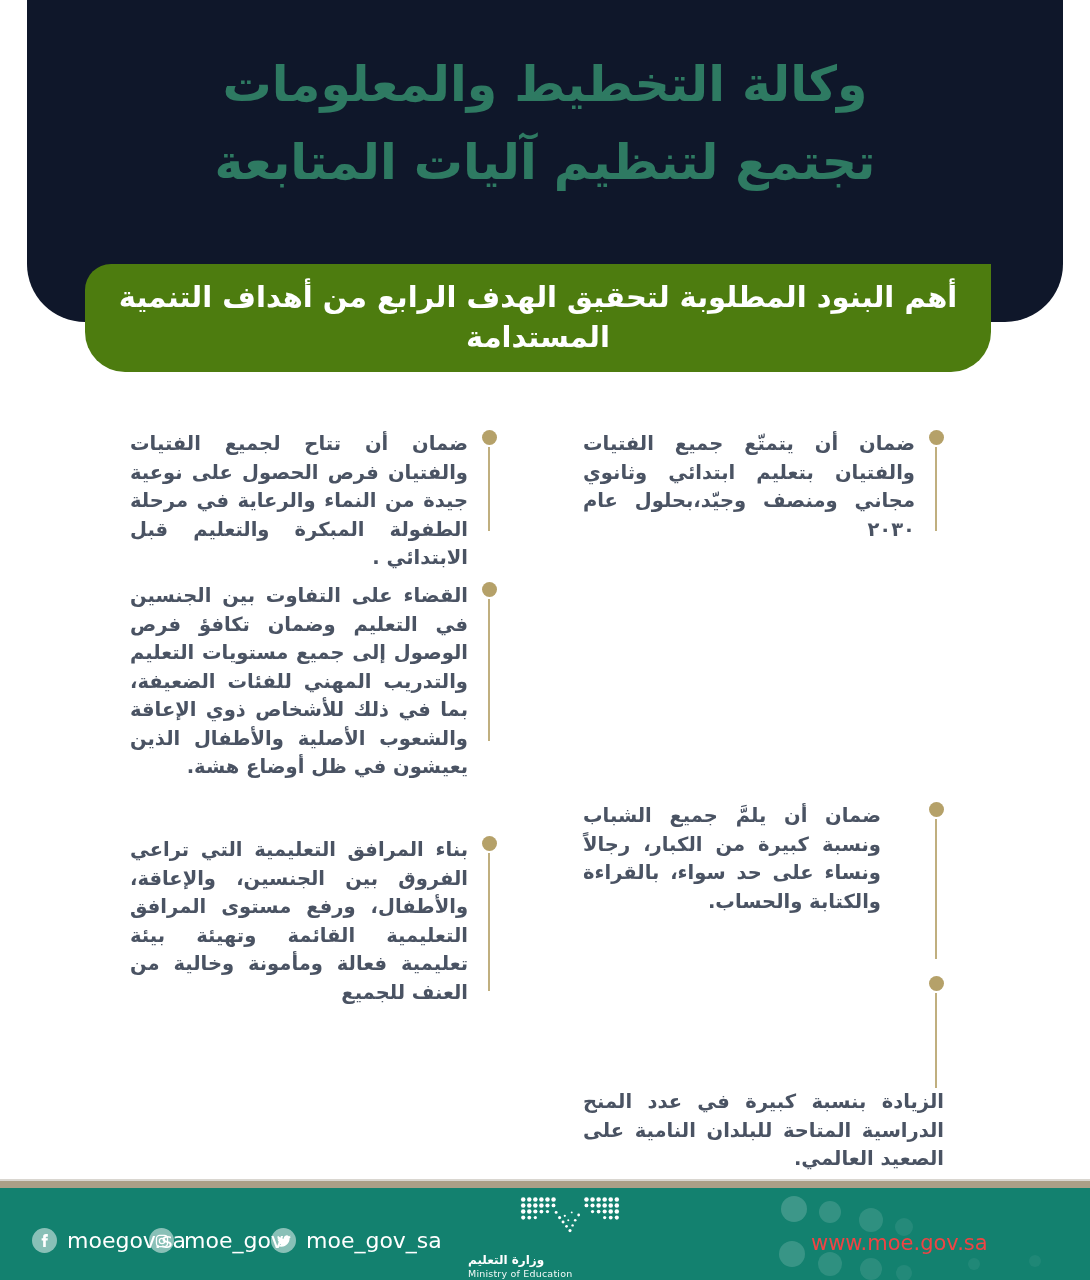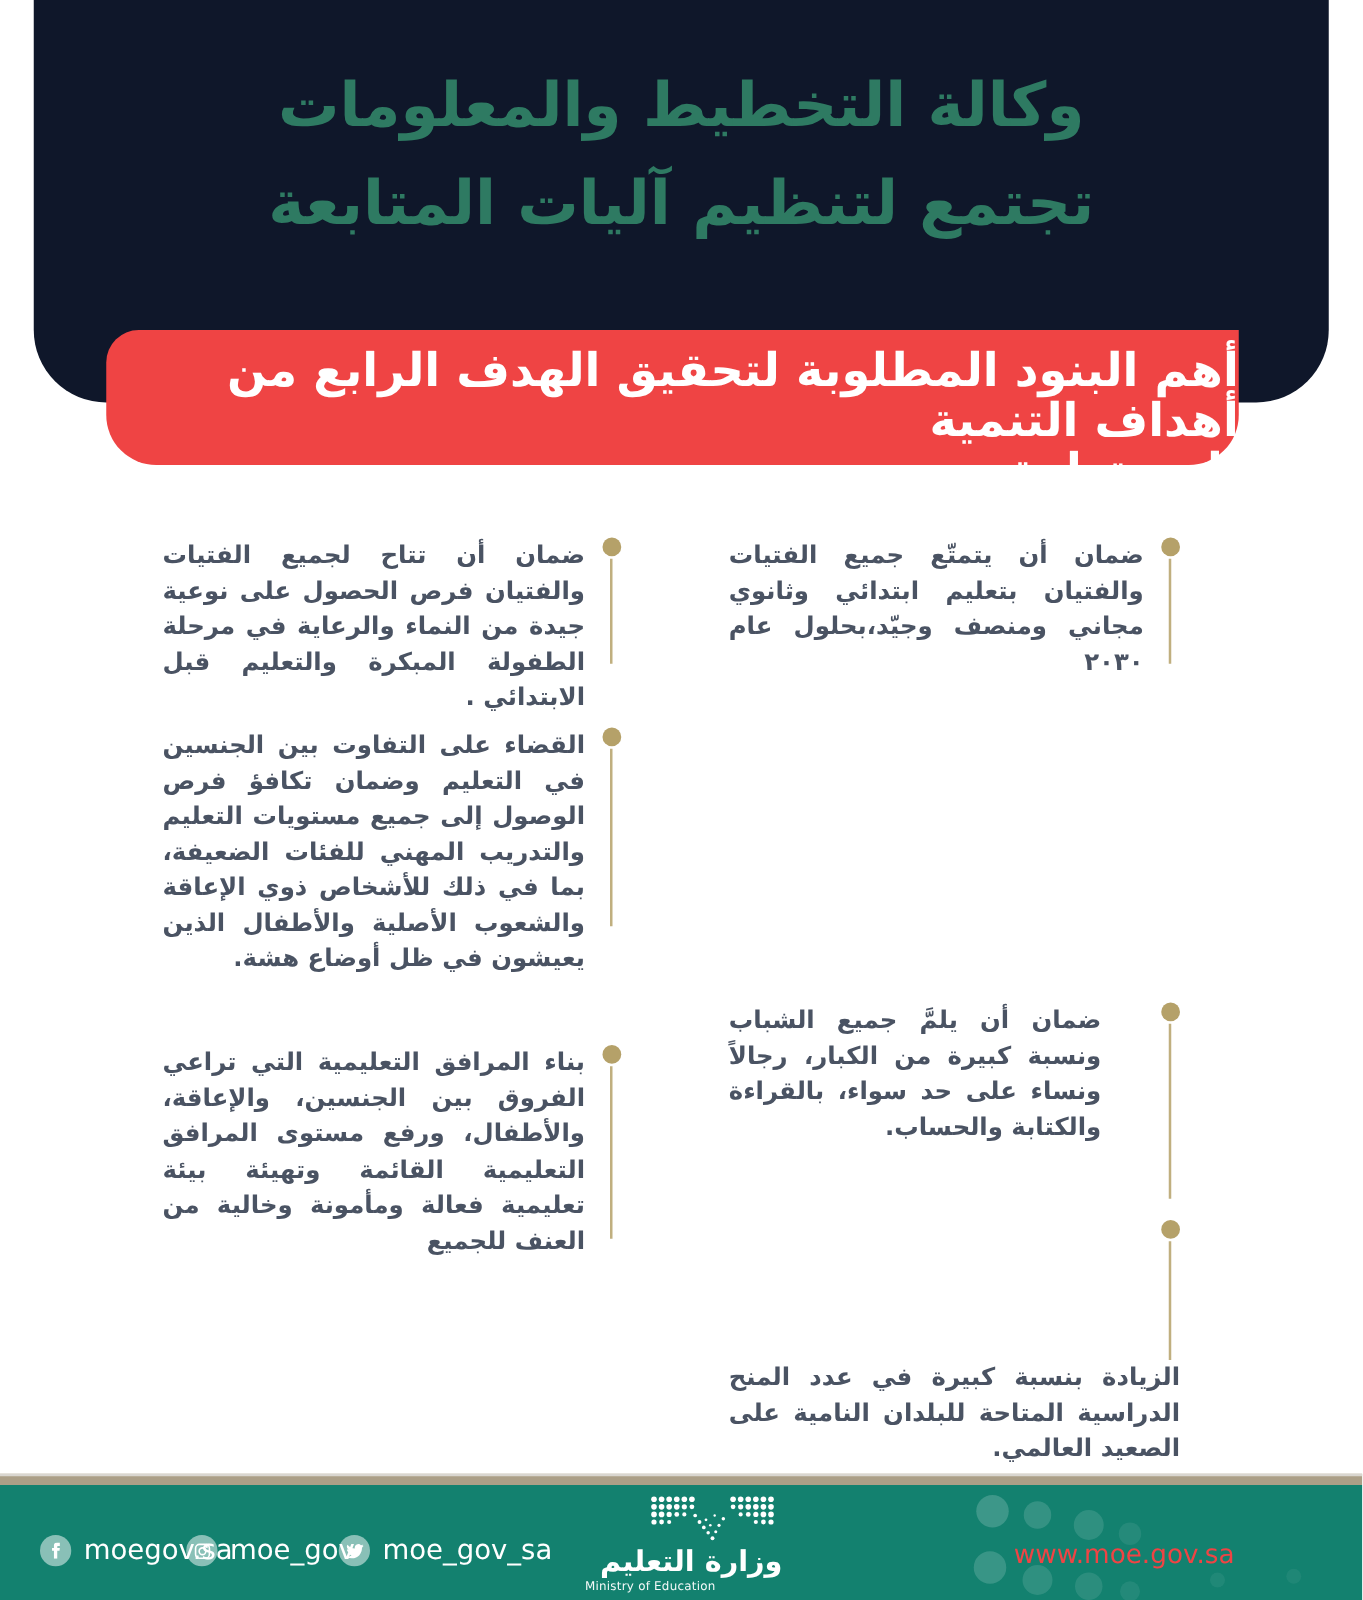--- a/index.html
+++ b/index.html
@@ -8,22 +8,22 @@
 
   
   .header{position:absolute;left:27px;top:0;width:1036px;height:322px;
           background:#0f172a;border-radius:0 0 58px 58px;z-index:1;}
   .title{padding-top:46px;text-align:center;color:#2e7a62;font-weight:bold;
          font-size:49px;line-height:78px;}
   .title span{display:block;}
 
   
   .banner{position:absolute;left:85px;top:264px;width:906px;height:108px;
-          background:#ef4444;border-radius:26px 0 40px 40px;z-index:2;
-          color:#ffffff;text-align:right;font-weight:bold;font-size:37px;
+          background:#4d7c0f;border-radius:26px 0 40px 40px;z-index:2;
+          color:#ffffff;text-align:center;font-weight:bold;font-size:29px;
           line-height:40px;padding-top:13px;box-sizing:border-box;}
   .banner span{display:block;}
 
   
   .item{position:absolute;display:flex;z-index:1;}
   .rail{width:16px;display:flex;flex-direction:column;align-items:center;flex:none;
         margin-left:13px;}
   .dot{width:15px;height:15px;border-radius:50%;background:#b5a169;flex:none;}
   .stem{width:2px;background:rgba(181,161,105,.85);margin-top:2px;}
   .txt{margin:0;color:#4a5363;font-size:19.5px;line-height:28.5px;
@@ -45,21 +45,21 @@
   .soc{position:absolute;top:1228px;display:flex;align-items:center;gap:10px;z-index:4;direction:ltr;}
   .s-fb{left:32px;} .s-ig{left:149px;} .s-tw{left:271px;}
   .circ{width:25px;height:25px;border-radius:50%;background:rgba(255,255,255,.5);
         display:flex;align-items:center;justify-content:center;flex:none;}
   .circ svg{display:block;}
   .slabel{color:#ffffff;font-size:22px;white-space:nowrap;font-family:"DejaVu Sans",sans-serif;}
 
   .logo{position:absolute;left:468px;top:1195px;width:170px;color:#ffffff;z-index:4;
         direction:ltr;text-align:left;}
   .emblem{display:block;margin-left:50px;}
-  .logo-ar{font-size:23px;font-weight:bold;margin-top:2px;direction:rtl;text-align:center;}
+  .logo-ar{font-size:12px;font-weight:bold;margin-top:18px;direction:rtl;text-align:left;}
   .logo-en{font-size:9.5px;margin-top:1px;opacity:.95;letter-spacing:.2px;}
 
   .site{position:absolute;left:811px;top:1231px;color:#ef4444;font-size:21px;z-index:5;direction:ltr;}
   .footdots{position:absolute;left:752px;top:1188px;z-index:4;}
 </style>
 </head>
 <body>
 
 <div id="canvas">
 

